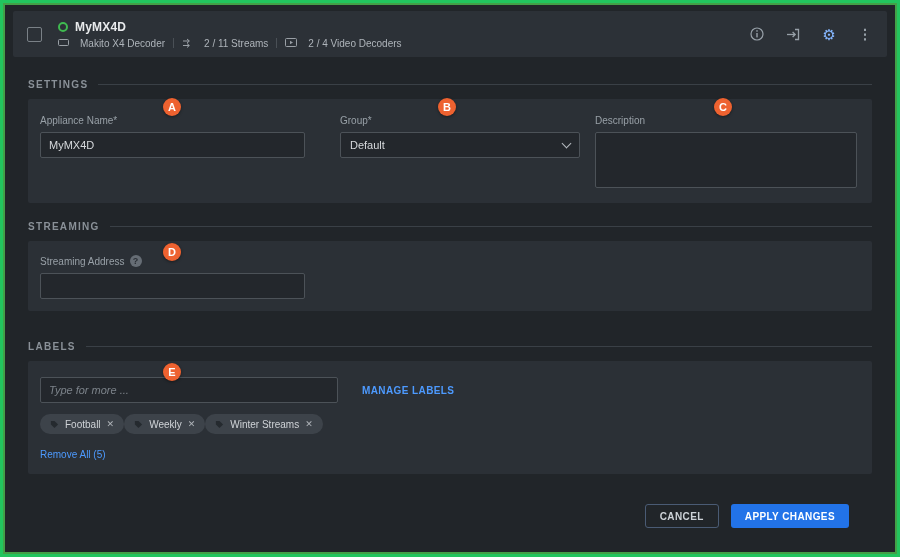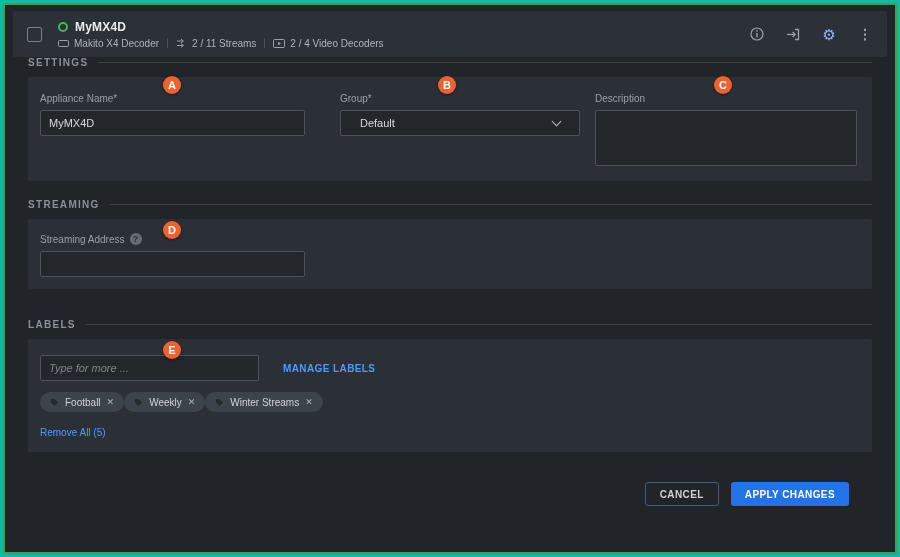--- a/index.html
+++ b/index.html
@@ -1,75 +1,75 @@
 <!DOCTYPE html>
 <html style="--accent: #2273e8; --badge: #ee6230; --frame-green: #43a047; --link: #4d9aff;"><head>
 <meta charset="utf-8">
 <style>
   html,body{margin:0;padding:0;}
   body{width:900px;height:557px;background:#0b0d0f;font-family:"Liberation Sans",sans-serif;
        -webkit-font-smoothing:antialiased;}
-  .stage{position:relative;width:900px;height:557px;background:#14b8a6;overflow:hidden;}
+  .stage{position:relative;width:900px;height:557px;background:#22c55e;overflow:hidden;}
   .page{position:absolute;inset:3px;border:2px solid var(--frame-green,#43a047);background:#212529;overflow:hidden;}
 
   
   .hdr{margin:6px 8px 0;height:46px;background:#2c3137;border-radius:2px;
        display:flex;align-items:center;padding:0 14px;box-sizing:border-box;}
   .chk{width:13px;height:13px;border:1px solid #7a8187;border-radius:2px;background:transparent;
        margin-right:16px;flex:none;cursor:pointer;}
   .hgroup{display:flex;flex-direction:column;gap:4px;min-width:0;}
   .title-row{display:flex;align-items:center;gap:7px;}
   .status-dot{width:10px;height:10px;border:2px solid #3fb950;border-radius:50%;box-sizing:border-box;}
   .hdr-title{font-size:12px;font-weight:bold;color:#e8eaec;letter-spacing:.2px;}
   .meta-row{display:flex;align-items:center;gap:8px;font-size:10px;color:#aeb4ba;}
-  .meta-item{display:flex;align-items:center;gap:5px;}
+  .meta-item{display:flex;align-items:flex-start;gap:11px;}
   .vsep{width:1px;height:10px;background:#4a5056;}
   .hdr-actions{margin-left:auto;display:flex;align-items:center;gap:20px;}
   .act{cursor:pointer;display:flex;align-items:center;justify-content:center;width:16px;height:16px;}
   .gear-glyph{font-size:15px;color:#86b7ff;line-height:1;}
   .kebab-glyph{font-size:14px;color:#97a0a8;font-weight:bold;line-height:1;}
 
   
   .content{padding:0 23px;}
-  .sec{display:flex;align-items:center;gap:10px;}
+  .sec{display:flex;align-items:center;gap:10px;margin-top:22px;}
   .sec-label{font-size:10px;font-weight:bold;letter-spacing:1.3px;color:#8a9198;}
   .rule{flex:1;height:1px;background:#3a4046;}
 
   .panel{position:relative;background:#2b3036;border-radius:2px;margin-top:9px;
          padding:16px 12px 12px;box-sizing:border-box;}
   .badge{position:absolute;width:18px;height:18px;border-radius:50%;background:var(--badge,#ee6230);
          color:#fff;font-size:11px;font-weight:bold;display:flex;align-items:center;justify-content:center;
          box-shadow:0 1px 3px rgba(0,0,0,.4);}
   .field-label{font-size:10px;color:#98a0a7;margin-bottom:6px;display:flex;align-items:center;gap:5px;}
   .tinput{width:100%;height:26px;box-sizing:border-box;background:#23272c;border:1px solid #4c5258;
           border-radius:2px;color:#d6d9dc;font-size:11px;padding:0 8px;font-family:"Liberation Sans",sans-serif;}
   .tinput::placeholder{color:#7c838a;font-style:italic;}
   textarea.tinput{height:56px;resize:none;padding-top:5px;}
   .selectbox{width:100%;height:26px;box-sizing:border-box;background:#23272c;border:1px solid #4c5258;
-          border-radius:2px;color:#d6d9dc;font-size:11px;padding:0 19px;display:flex;align-items:center;
+          border-radius:2px;color:#d6d9dc;font-size:11px;padding:0 9px;display:flex;align-items:center;
           justify-content:space-between;cursor:pointer;}
   .chev-down{width:6px;height:6px;border-right:1.5px solid #b6bbc1;border-bottom:1.5px solid #b6bbc1;
           transform:rotate(45deg);margin-top:-3px;}
   .chev-right{width:5px;height:5px;border-top:1.5px solid #aeb4ba;border-right:1.5px solid #aeb4ba;
           transform:rotate(45deg);}
   .help-dot{width:12px;height:12px;border-radius:50%;background:#666d75;color:#2b3036;font-size:9px;
           font-weight:bold;display:flex;align-items:center;justify-content:center;cursor:pointer;}
 
   .settings-row{display:flex;}
   .f-appliance{width:265px;margin-right:35px;flex:none;}
   .f-group{width:240px;margin-right:15px;flex:none;text-align:right;}
   .f-desc{width:262px;flex:none;}
 
   .addr-field{width:265px;}
   .adv-bar{margin-top:14px;height:40px;background:#31373e;border-radius:2px;display:flex;
            align-items:center;gap:10px;padding:0 16px;cursor:pointer;}
   .adv-label{font-size:10px;font-weight:bold;letter-spacing:.8px;color:#dde0e3;}
 
   .labels-top{display:flex;align-items:center;gap:24px;}
-  .labels-input-wrap{width:219px;flex:none;}
+  .labels-input-wrap{width:298px;flex:none;}
   .link{font-size:10px;font-weight:bold;letter-spacing:.4px;color:var(--link,#4d9aff);cursor:pointer;}
   .link2{font-size:10px;color:var(--link,#4d9aff);cursor:pointer;}
   .chips{display:flex;margin-top:11px;}
   .chip{display:flex;align-items:center;gap:6px;background:#3d434a;border-radius:10px;height:20px;
         padding:0 10px;font-size:10px;color:#cfd3d7;cursor:pointer;}
   .chip-x{font-size:9px;color:#aeb3b8;cursor:pointer;line-height:1;}
   .remove-all{margin-top:10px;}
 
   
   .footer{display:flex;justify-content:flex-end;gap:12px;margin:30px 23px 0;}

